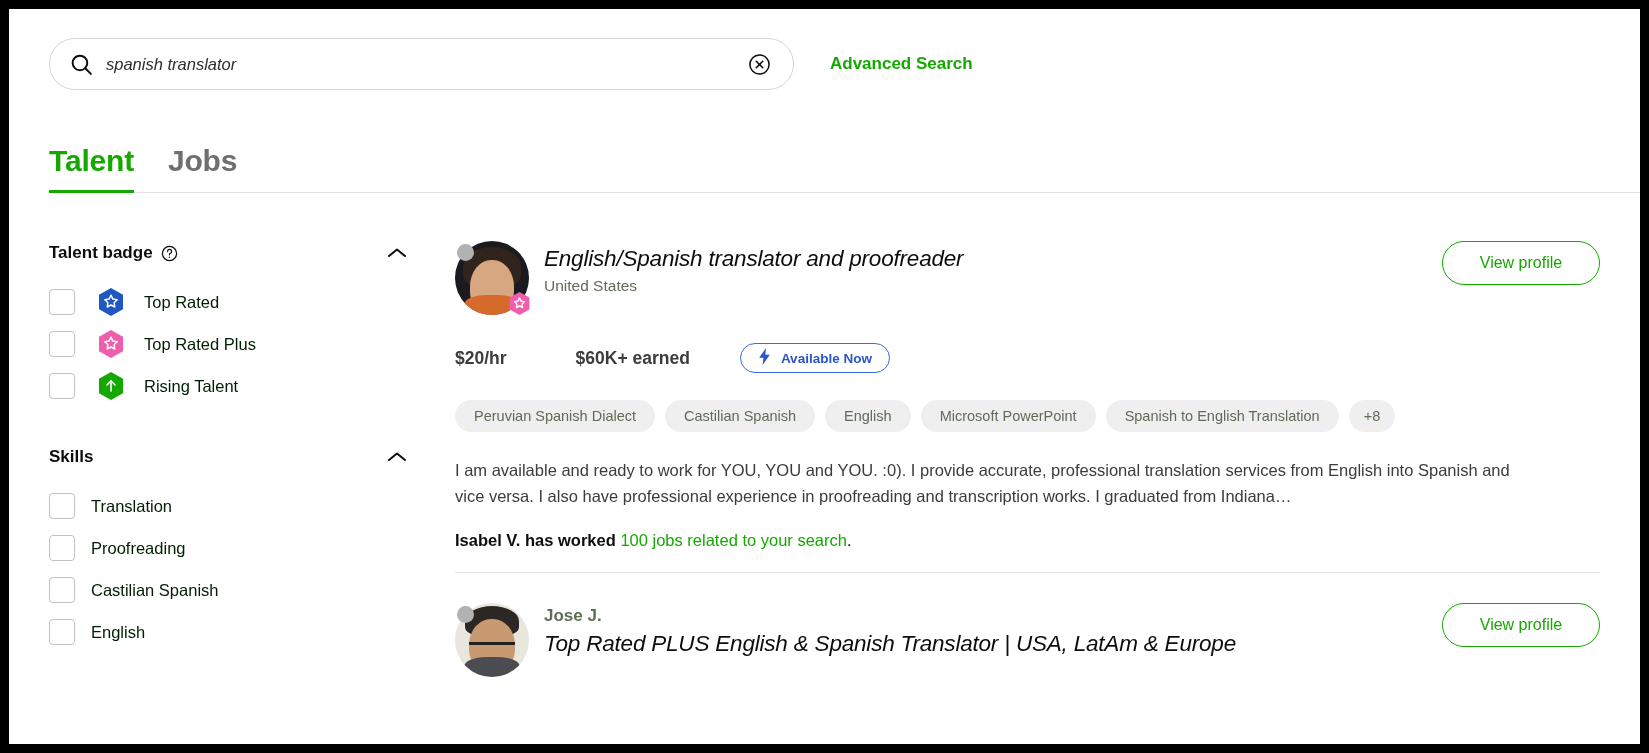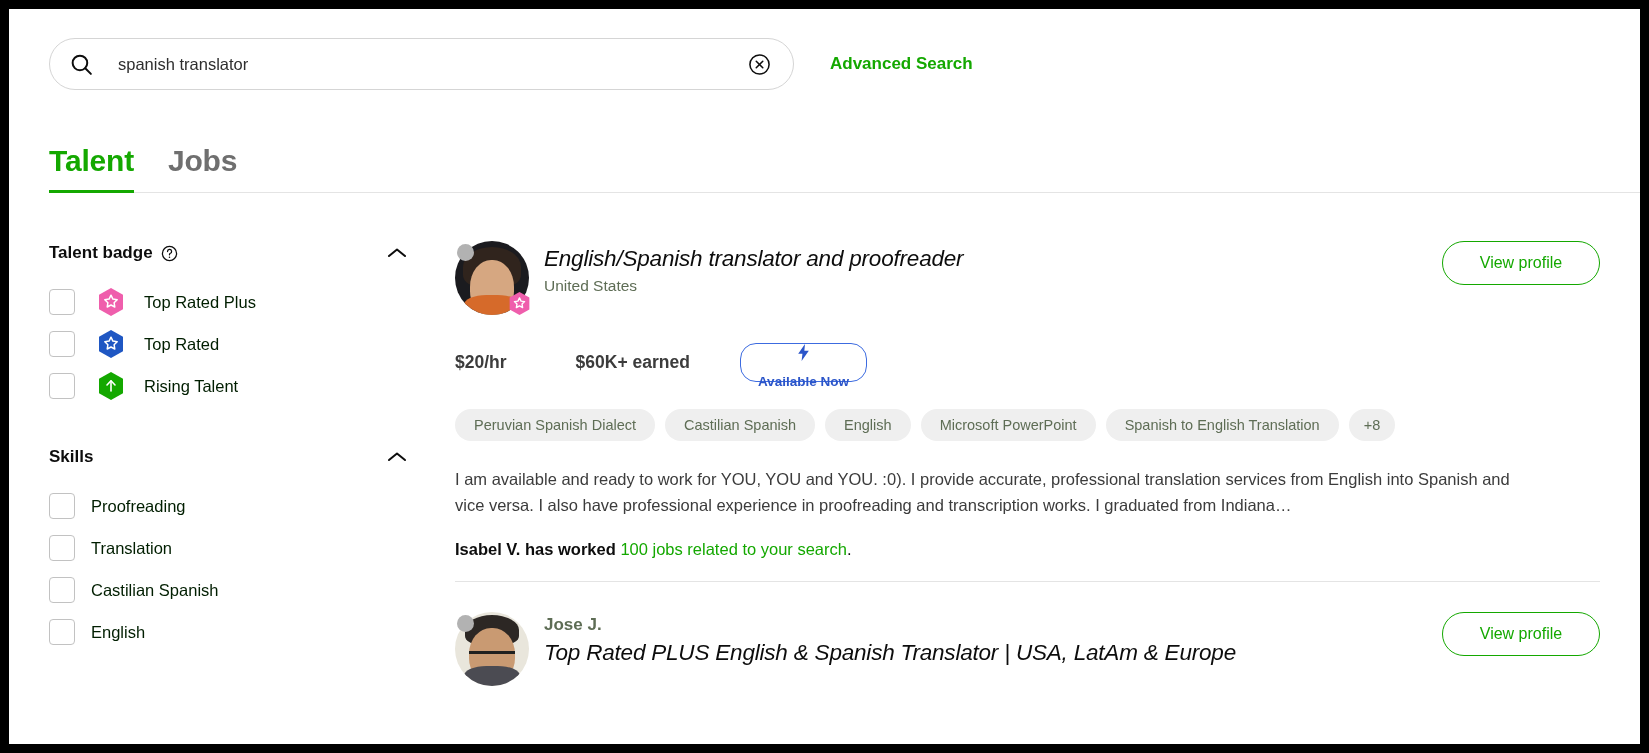--- a/index.html
+++ b/index.html
@@ -34,22 +34,23 @@
     margin-left: 18px; width: 26px; height: 26px;
     display: flex; align-items: center; justify-content: center;
     flex: none;
   }
   .search-input {
     flex: 1;
     border: none; outline: none;
     font-family: "Liberation Sans", sans-serif;
     font-size: 16.5px;
     color: #2e2e2e;
-    margin-left: 24px;
+    margin-left: 12px;
     background: transparent;
+    font-style: italic;
   }
   .clear-btn {
     width: 24px; height: 24px; margin-right: 22px;
     display: flex; align-items: center; justify-content: center;
     cursor: pointer; flex: none;
   }
   .advanced-search {
     margin-left: 36px;
     color: #14a800;
     font-size: 17px;
@@ -196,26 +197,25 @@
   .stat {
     font-size: 17.5px; font-weight: 700; color: #3c3c3c;
   }
   .stat.rate { margin-right: 69px; }
   .stat.jss { display: flex; align-items: center; margin-right: 37px; }
   .jss-icon { margin-right: 12px; display: flex; flex: none; }
   .jss-text { font-weight: 400; color: #3c3c3c; font-size: 17.5px; }
   .stat.earned { margin-right: 50px; }
   .avail-pill {
     display: flex; align-items: center; gap: 10px;
-    height: 39px; padding: 0 17px;
+    height: 30px; padding: 0 17px;
     border: 1px solid #3c6be0; border-radius: 16px;
     color: #2b55c9; font-size: 13.5px; font-weight: 600;
     background: #fff; cursor: pointer;
     font-family: "Liberation Sans", sans-serif;
-    flex-direction: column;
   }
 
   .tags { display: flex; gap: 10px; margin-top: 27px; flex-wrap: nowrap; }
   .tag {
     background: #efefef; color: #5e6d55;
     border-radius: 16px; height: 32px;
     display: flex; align-items: center;
     padding: 0 19px; font-size: 14.5px;
     white-space: nowrap; cursor: pointer;
   }
@@ -282,36 +282,36 @@
             <polyline points="2,9 10,2.5 18,9" stroke-linecap="round" stroke-linejoin="round"></polyline>
           </svg>
         </span>
       </div>
 
       <div class="filter-list">
         <div class="filter-item">
           <span class="cb"></span>
           <span class="badge-ico">
             <svg width="28" height="30" viewBox="0 0 28 30">
+              <polygon points="14,1 26,7.8 26,22.2 14,29 2,22.2 2,7.8" fill="#1f57c3"></polygon>
+              <path d="M14 8.2l1.9 3.9 4.3.6-3.1 3 .7 4.3-3.8-2-3.8 2 .7-4.3-3.1-3 4.3-.6z" fill="none" stroke="#fff" stroke-width="1.5" stroke-linejoin="round"></path>
+            </svg>
+          </span>
+          <span class="filter-label">Top Rated</span>
+        </div>
+
+        <div class="filter-item">
+          <span class="cb"></span>
+          <span class="badge-ico">
+            <svg width="28" height="30" viewBox="0 0 28 30">
               <polygon points="14,1 26,7.8 26,22.2 14,29 2,22.2 2,7.8" fill="#ef5eac"></polygon>
               <path d="M14 8.2l1.9 3.9 4.3.6-3.1 3 .7 4.3-3.8-2-3.8 2 .7-4.3-3.1-3 4.3-.6z" fill="none" stroke="#fff" stroke-width="1.5" stroke-linejoin="round"></path>
             </svg>
           </span>
           <span class="filter-label">Top Rated Plus</span>
-        </div>
-
-        <div class="filter-item">
-          <span class="cb"></span>
-          <span class="badge-ico">
-            <svg width="28" height="30" viewBox="0 0 28 30">
-              <polygon points="14,1 26,7.8 26,22.2 14,29 2,22.2 2,7.8" fill="#1f57c3"></polygon>
-              <path d="M14 8.2l1.9 3.9 4.3.6-3.1 3 .7 4.3-3.8-2-3.8 2 .7-4.3-3.1-3 4.3-.6z" fill="none" stroke="#fff" stroke-width="1.5" stroke-linejoin="round"></path>
-            </svg>
-          </span>
-          <span class="filter-label">Top Rated</span>
         </div>
 
         <div class="filter-item">
           <span class="cb"></span>
           <span class="badge-ico">
             <svg width="28" height="30" viewBox="0 0 28 30">
               <polygon points="14,1 26,7.8 26,22.2 14,29 2,22.2 2,7.8" fill="#14a800"></polygon>
               <g stroke="#fff" stroke-width="1.6" fill="none" stroke-linecap="round" stroke-linejoin="round">
                 <line x1="14" y1="20" x2="14" y2="10"></line>
                 <polyline points="10,14 14,9.8 18,14"></polyline>
@@ -327,25 +327,25 @@
         <span class="chevron-up">
           <svg width="20" height="12" viewBox="0 0 20 12" fill="none" stroke="#0d0d0d" stroke-width="2">
             <polyline points="2,9 10,2.5 18,9" stroke-linecap="round" stroke-linejoin="round"></polyline>
           </svg>
         </span>
       </div>
 
       <div class="filter-list">
         <div class="filter-item skill">
           <span class="cb"></span>
+          <span class="filter-label">Translation</span>
+        </div>
+        <div class="filter-item skill">
+          <span class="cb"></span>
           <span class="filter-label">Proofreading</span>
-        </div>
-        <div class="filter-item skill">
-          <span class="cb"></span>
-          <span class="filter-label">Translation</span>
         </div>
         <div class="filter-item skill">
           <span class="cb"></span>
           <span class="filter-label">Castilian Spanish</span>
         </div>
         <div class="filter-item skill">
           <span class="cb"></span>
           <span class="filter-label">English</span>
         </div>
       </div>

